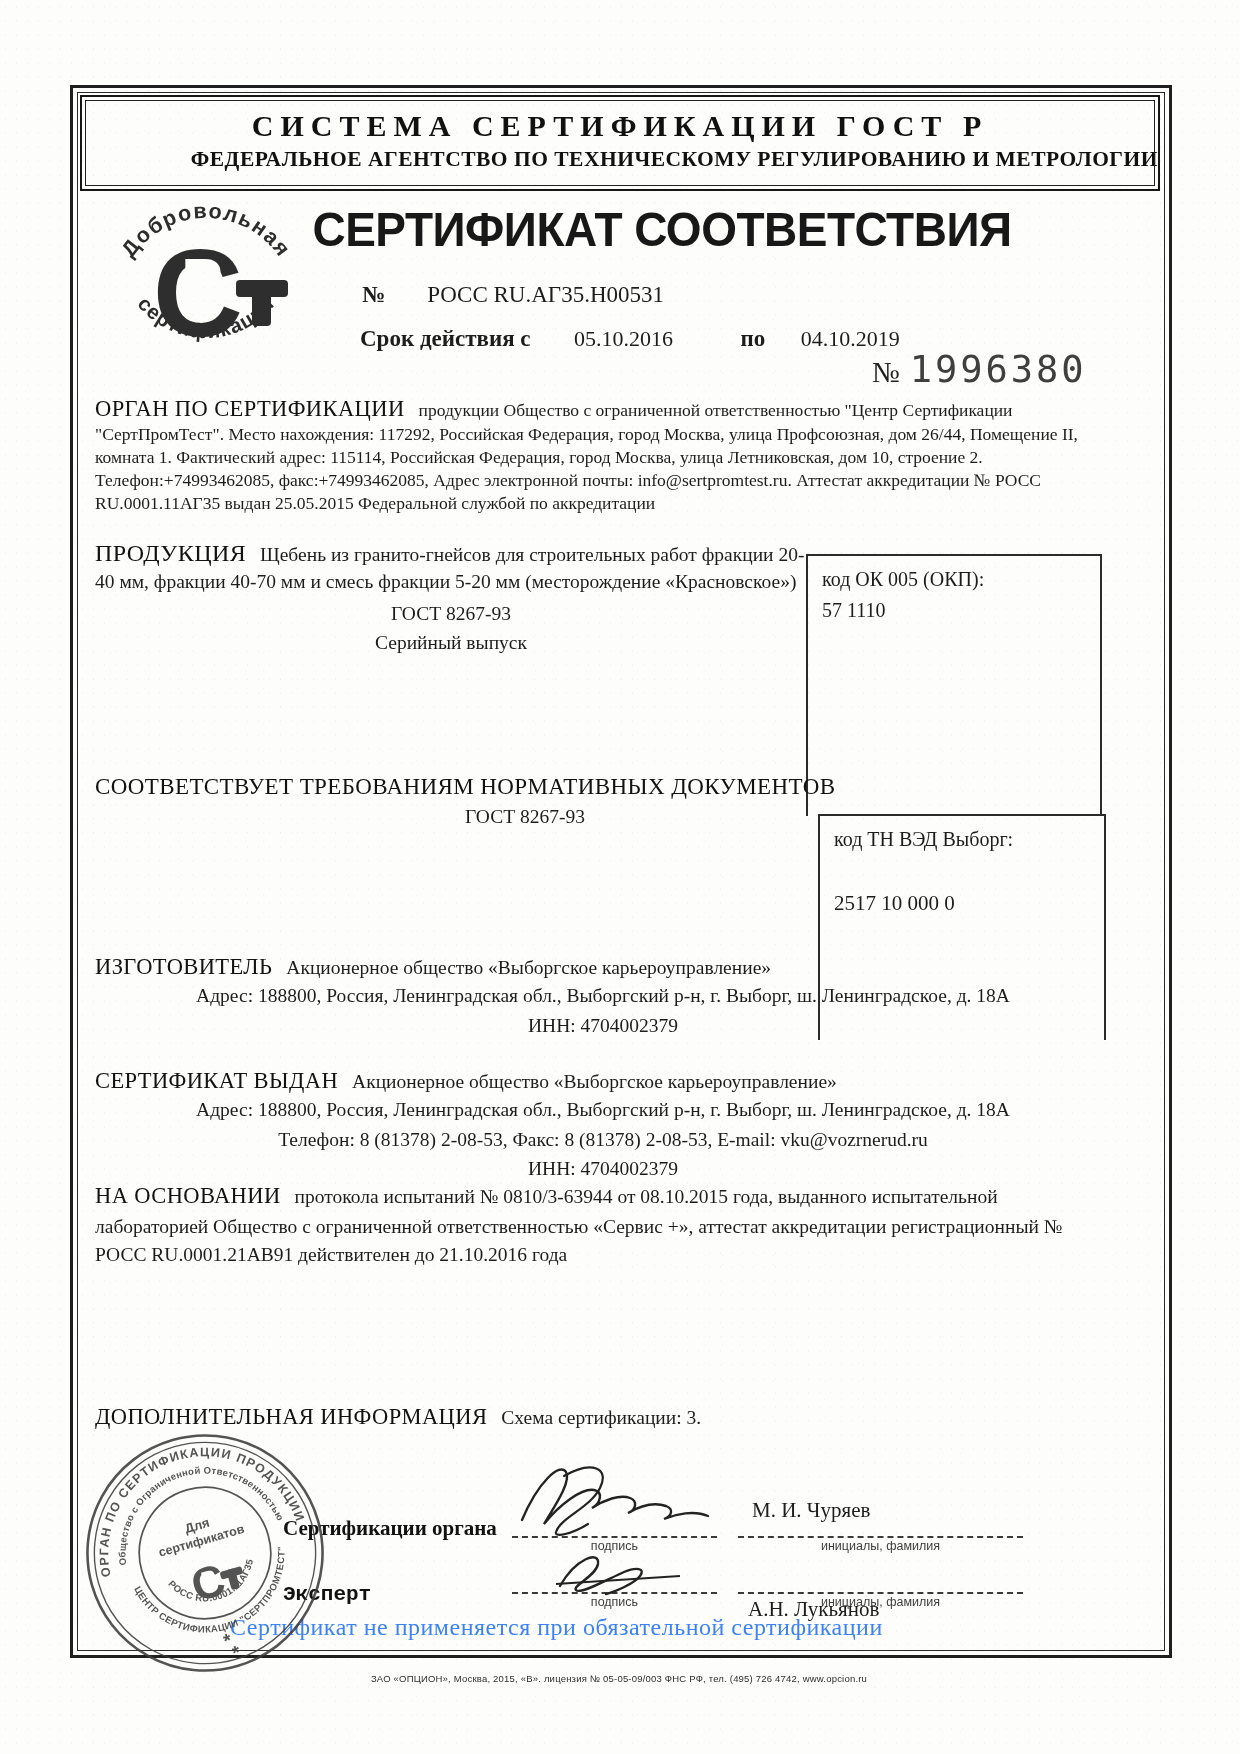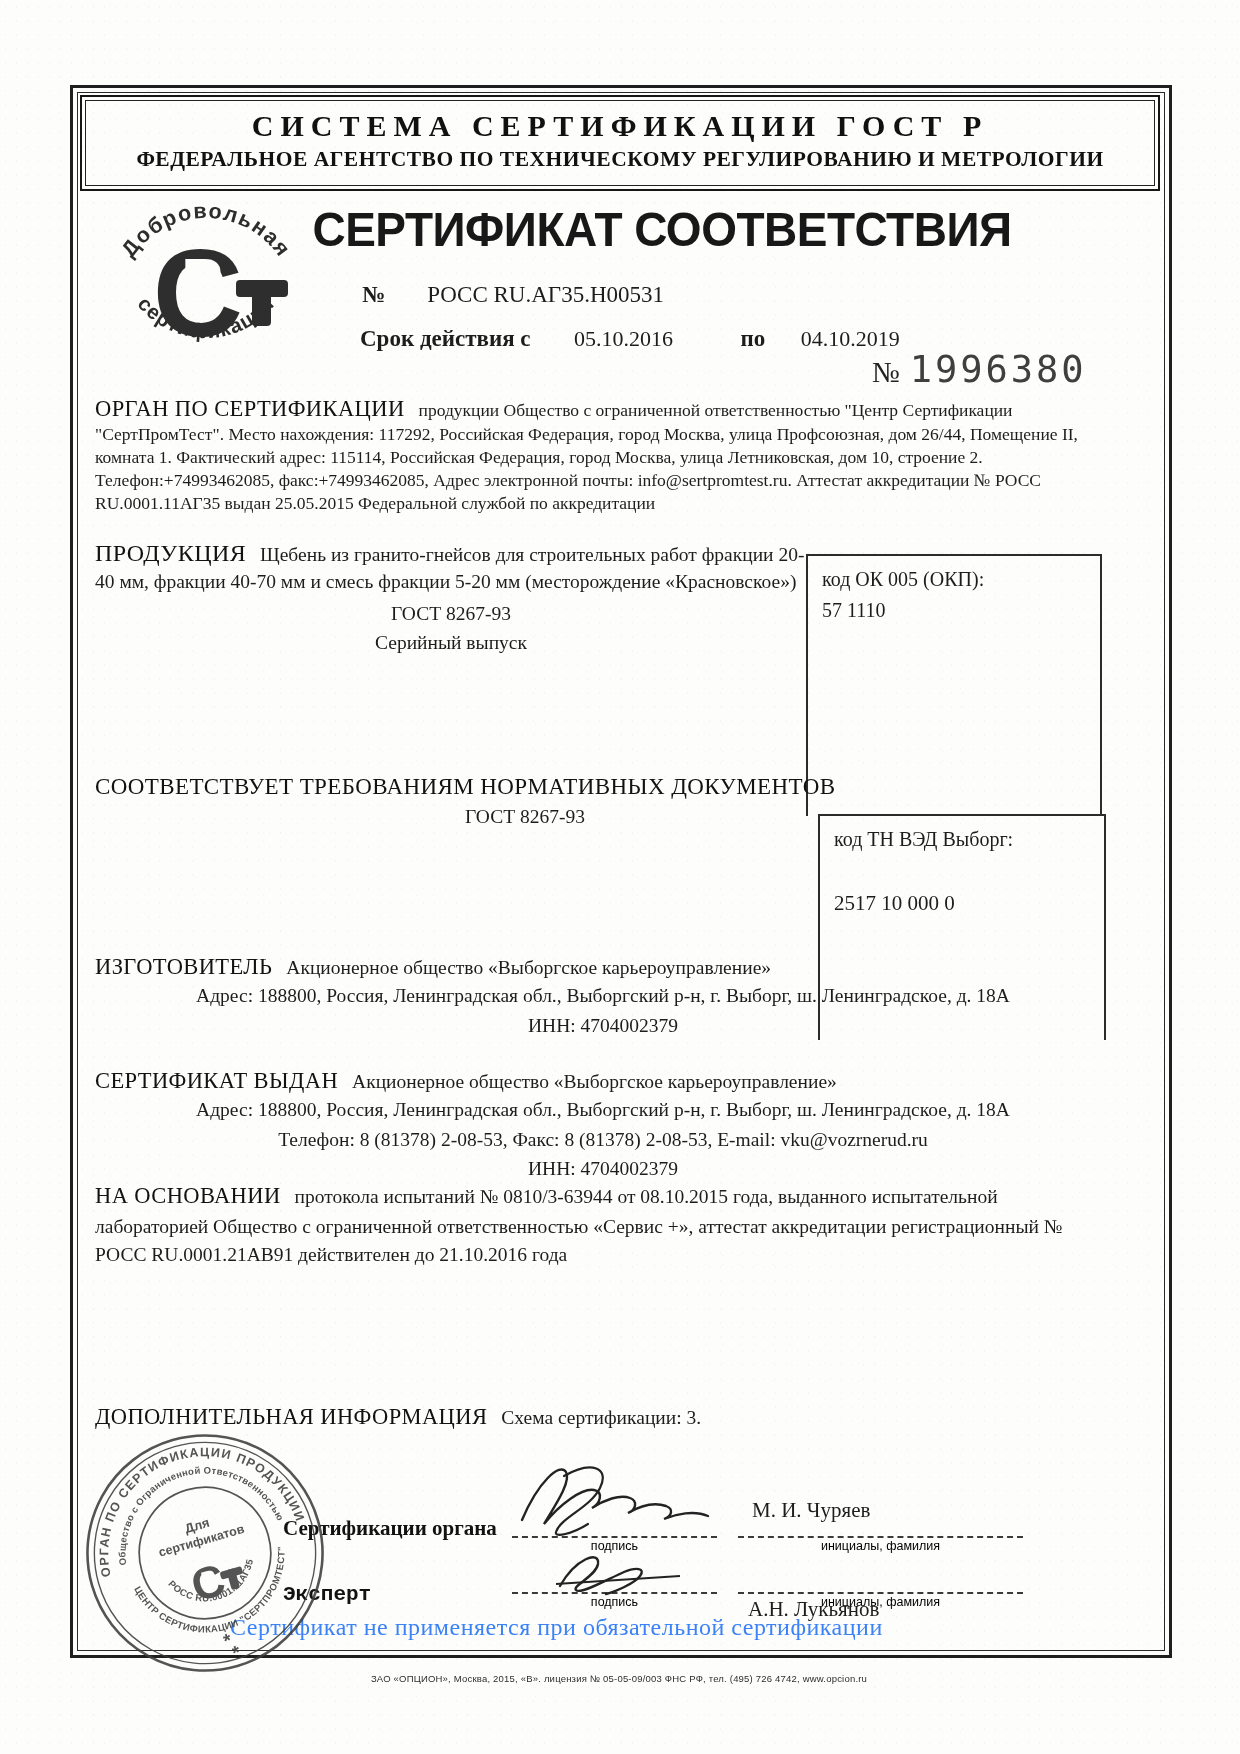--- a/index.html
+++ b/index.html
@@ -14,42 +14,42 @@
     overflow:hidden;
   }
   .abs{position:absolute;}
   
   .frame{left:70px;top:85px;width:1096px;height:1567px;border:3px solid #1f1f1f;}
   .frame-inner{position:absolute;inset:4px;border:1px solid #2a2a2a;}
   
   .titlebox{left:80px;top:95px;width:1076px;height:92px;border:2px solid #161616;}
   .titlebox-inner{position:absolute;inset:3px;border:1px solid #222;}
   .hline1{margin-top:12px;text-align:center;font-weight:bold;font-size:30px;letter-spacing:7px;color:#111;}
-  .hline2{margin-top:4px;text-align:center;font-weight:bold;font-size:21.5px;letter-spacing:.5px;color:#111;}
+  .hline2{margin-top:4px;text-align:right;font-weight:bold;font-size:21.5px;letter-spacing:.5px;color:#111;}
   .doc-title{left:312px;top:202px;width:700px;text-align:center;
     font-family:"Liberation Sans", sans-serif;font-weight:bold;font-size:46px;
     letter-spacing:-.5px;color:#181818;transform:scaleY(1.04);}
   .certno-row{left:362px;top:282px;font-size:23px;}
   .certno-row .no{font-weight:bold;margin-right:42px;}
   .validity-row{left:360px;top:326px;font-size:22px;}
   .validity-row .lbl{font-weight:bold;font-size:23px;}
   .blankno{left:872px;top:348px;display:flex;align-items:baseline;gap:10px;}
   .blankno .sign{font-size:29px;color:#222;}
   .blankno .digits{font-family:"DejaVu Sans Mono", monospace;font-size:37px;letter-spacing:3px;color:#3f3f3f;}
   
   .sec{line-height:1.3;}
   .sec .sh{font-weight:normal;font-size:22.5px;letter-spacing:.4px;margin-right:14px;color:#121212;}
   .sec .sb{font-size:17.5px;}
   .sec .sb-lg{font-size:19.5px;}
   .plist{font-size:19.5px;line-height:1.5;text-align:center;}
   .codebox{border:2px solid #2b2b2b;border-bottom:none;padding:12px 14px;font-size:20px;}
   .codebox .val{margin-top:8px;}
   .sig-label{font-weight:bold;font-size:21px;color:#121212;}
   .sig-line{border-top:2px dashed #3a3a3a;height:0;}
-  .sig-cap{font-family:"Liberation Sans", sans-serif;font-size:12.5px;text-align:center;color:#000000;}
+  .sig-cap{font-family:"Liberation Sans", sans-serif;font-size:12.5px;text-align:center;color:#404040;}
   .sig-name{font-size:21px;}
   .footer-note{font-size:24px;color:#3b82f6;letter-spacing:.5px;}
   .print-footer{left:70px;top:1673px;width:1098px;text-align:center;
     font-family:"Liberation Sans", sans-serif;font-size:9.5px;color:#2e2e2e;letter-spacing:.2px;}
   svg text{font-family:"Liberation Sans", sans-serif;}
 </style>
 </head>
 <body>
 
 <div class="abs frame">

